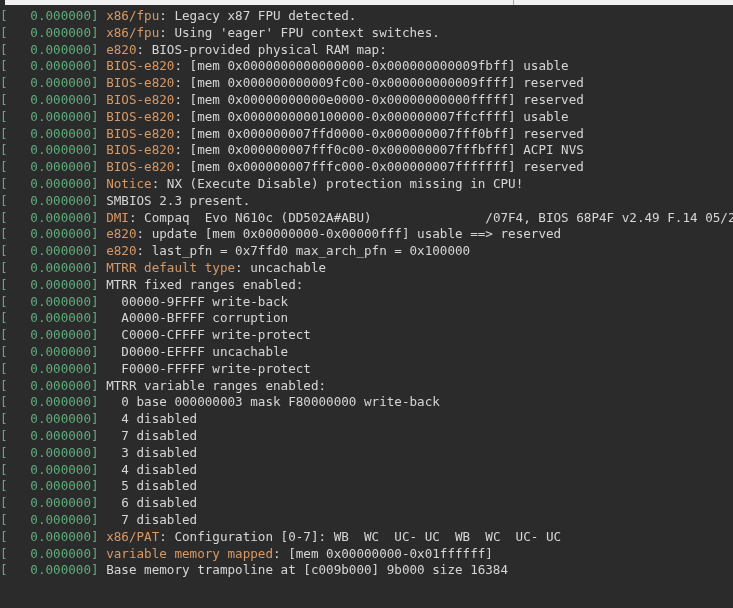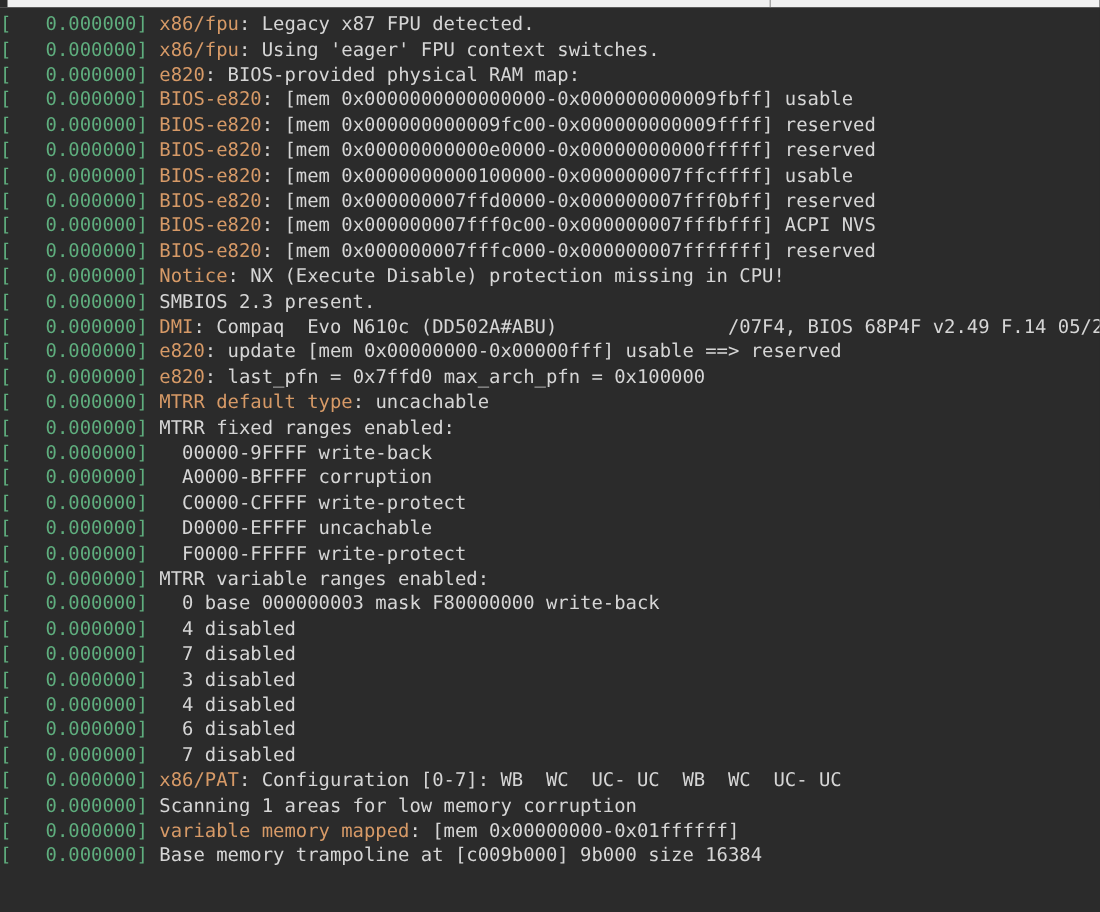--- a/index.html
+++ b/index.html
@@ -94,19 +94,19 @@
     <div class="log-line"><span class="ts-bracket">[</span><span class="ts" style="padding-left: 0px;">   0.000000</span><span class="ts-bracket">]</span><span class="msg"> </span><span class="msg">  A0000-BFFFF corruption</span></div>
     <div class="log-line"><span class="ts-bracket">[</span><span class="ts" style="padding-left: 0px;">   0.000000</span><span class="ts-bracket">]</span><span class="msg"> </span><span class="msg">  C0000-CFFFF write-protect</span></div>
     <div class="log-line"><span class="ts-bracket">[</span><span class="ts" style="padding-left: 0px;">   0.000000</span><span class="ts-bracket">]</span><span class="msg"> </span><span class="msg">  D0000-EFFFF uncachable</span></div>
     <div class="log-line"><span class="ts-bracket">[</span><span class="ts" style="padding-left: 0px;">   0.000000</span><span class="ts-bracket">]</span><span class="msg"> </span><span class="msg">  F0000-FFFFF write-protect</span></div>
     <div class="log-line"><span class="ts-bracket">[</span><span class="ts" style="padding-left: 0px;">   0.000000</span><span class="ts-bracket">]</span><span class="msg"> </span><span class="msg">MTRR variable ranges enabled:</span></div>
     <div class="log-line"><span class="ts-bracket">[</span><span class="ts" style="padding-left: 0px;">   0.000000</span><span class="ts-bracket">]</span><span class="msg"> </span><span class="msg">  0 base 000000003 mask F80000000 write-back</span></div>
     <div class="log-line"><span class="ts-bracket">[</span><span class="ts" style="padding-left: 0px;">   0.000000</span><span class="ts-bracket">]</span><span class="msg"> </span><span class="msg">  4 disabled</span></div>
     <div class="log-line"><span class="ts-bracket">[</span><span class="ts" style="padding-left: 0px;">   0.000000</span><span class="ts-bracket">]</span><span class="msg"> </span><span class="msg">  7 disabled</span></div>
     <div class="log-line"><span class="ts-bracket">[</span><span class="ts" style="padding-left: 0px;">   0.000000</span><span class="ts-bracket">]</span><span class="msg"> </span><span class="msg">  3 disabled</span></div>
     <div class="log-line"><span class="ts-bracket">[</span><span class="ts" style="padding-left: 0px;">   0.000000</span><span class="ts-bracket">]</span><span class="msg"> </span><span class="msg">  4 disabled</span></div>
+    <div class="log-line"><span class="ts-bracket">[</span><span class="ts" style="padding-left: 0px;">   0.000000</span><span class="ts-bracket">]</span><span class="msg"> </span><span class="msg">  5 disabled</span></div>
     <div class="log-line"><span class="ts-bracket">[</span><span class="ts" style="padding-left: 0px;">   0.000000</span><span class="ts-bracket">]</span><span class="msg"> </span><span class="msg">  6 disabled</span></div>
     <div class="log-line"><span class="ts-bracket">[</span><span class="ts" style="padding-left: 0px;">   0.000000</span><span class="ts-bracket">]</span><span class="msg"> </span><span class="msg">  7 disabled</span></div>
     <div class="log-line"><span class="ts-bracket">[</span><span class="ts" style="padding-left: 0px;">   0.000000</span><span class="ts-bracket">]</span><span class="msg"> </span><span class="prefix">x86/PAT</span><span class="msg">: Configuration [0-7]: WB  WC  UC- UC  WB  WC  UC- UC</span></div>
-    <div class="log-line"><span class="ts-bracket">[</span><span class="ts" style="padding-left: 0px;">   0.000000</span><span class="ts-bracket">]</span><span class="msg"> </span><span class="msg">Scanning 1 areas for low memory corruption</span></div>
     <div class="log-line"><span class="ts-bracket">[</span><span class="ts" style="padding-left: 0px;">   0.000000</span><span class="ts-bracket">]</span><span class="msg"> </span><span class="prefix">variable memory mapped</span><span class="msg">: [mem 0x00000000-0x01ffffff]</span></div>
     <div class="log-line"><span class="ts-bracket">[</span><span class="ts" style="padding-left: 0px;">   0.000000</span><span class="ts-bracket">]</span><span class="msg"> </span><span class="msg">Base memory trampoline at [c009b000] 9b000 size 16384</span></div>
   </div>
 
 </body></html>

